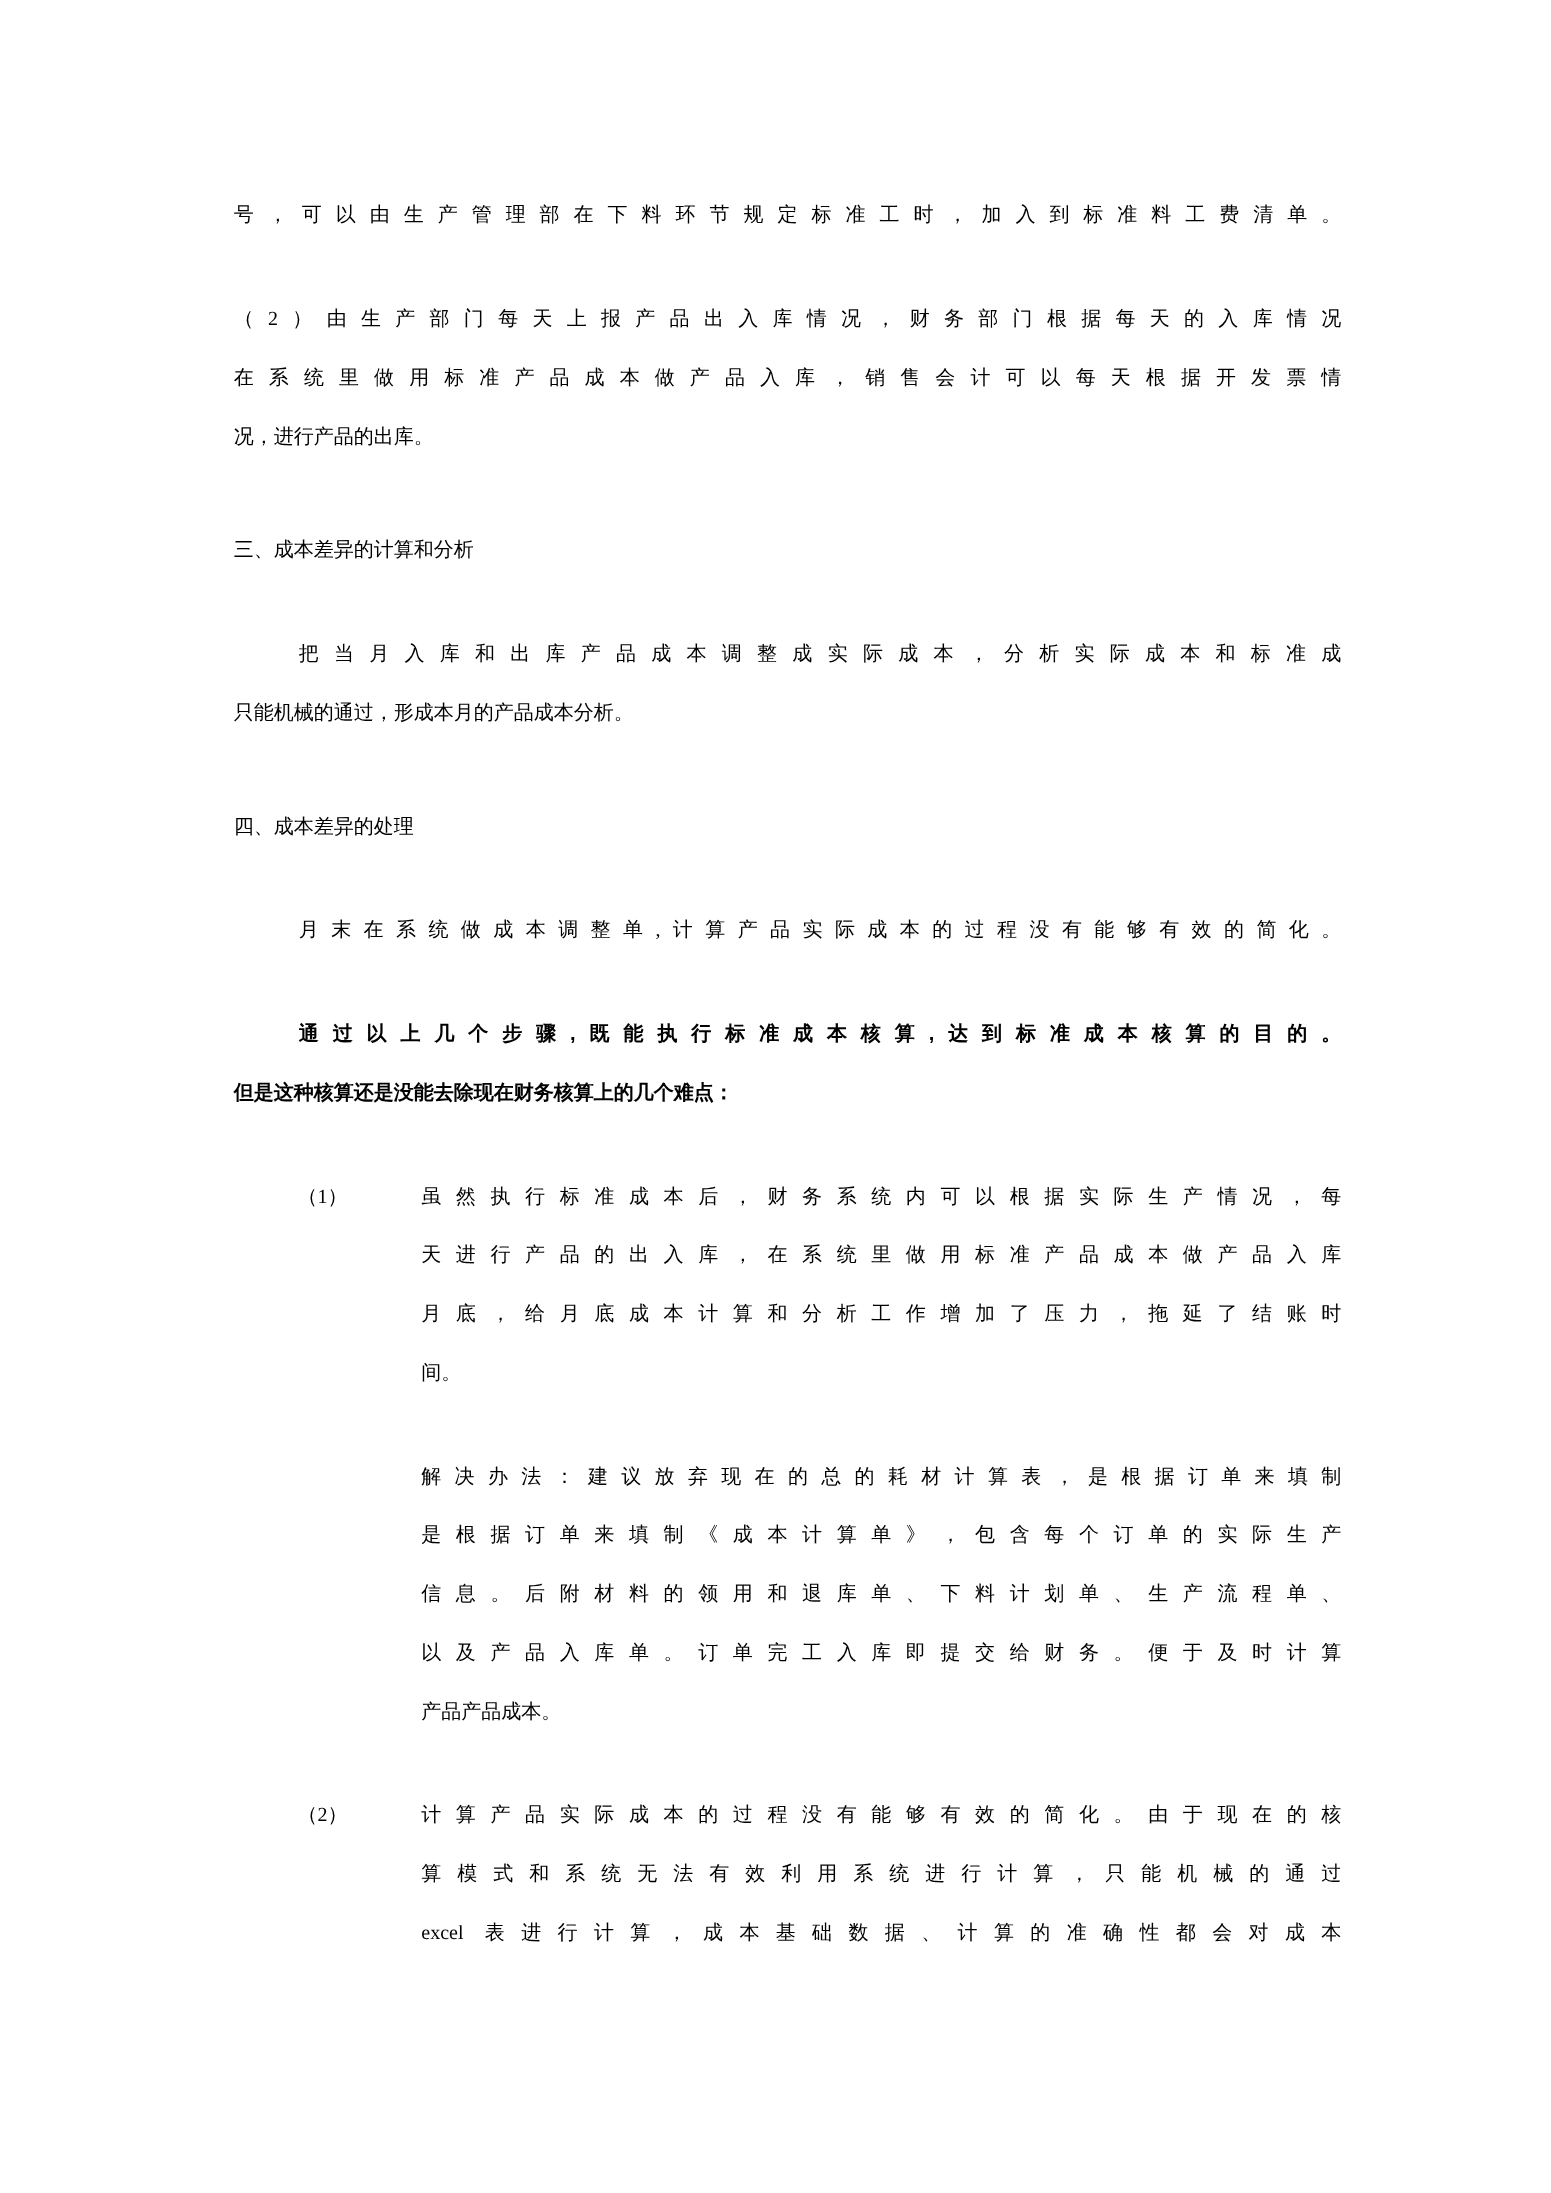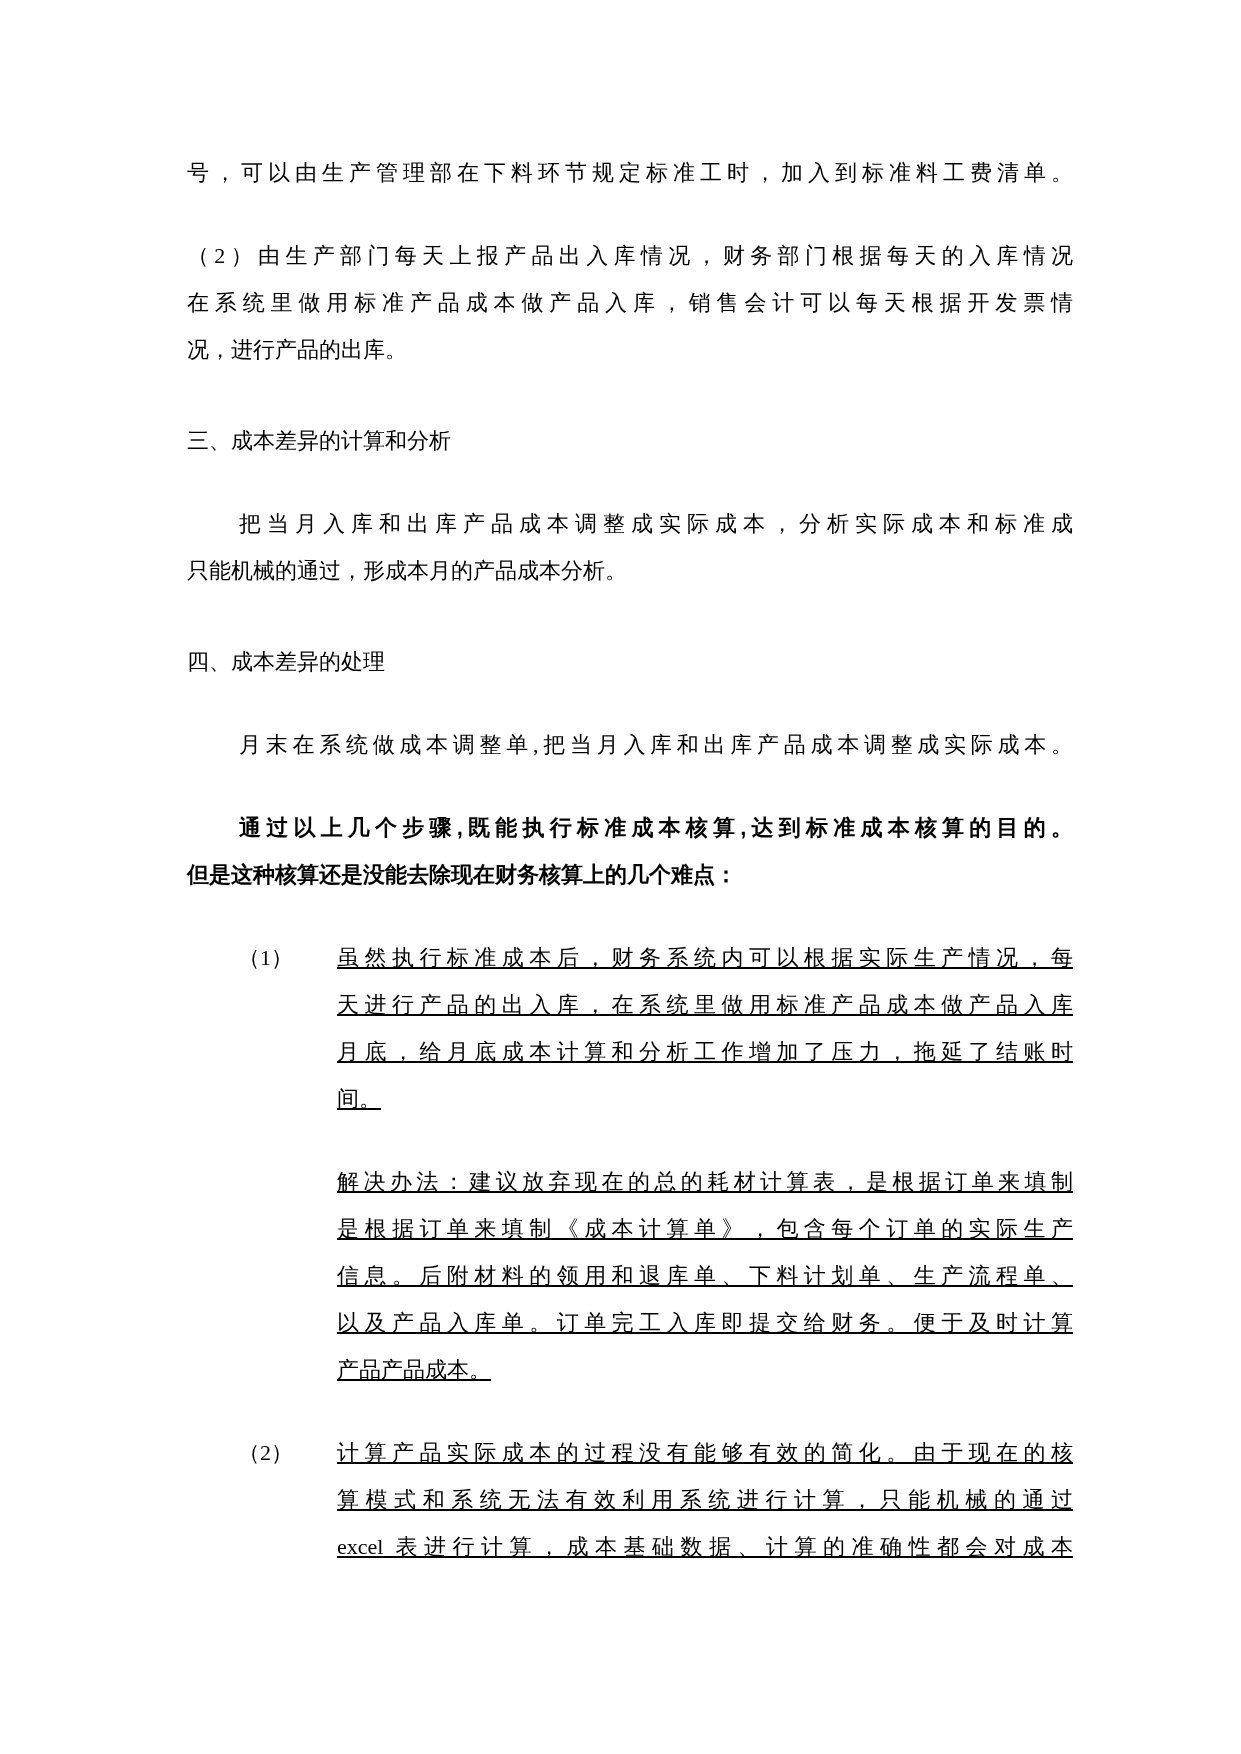--- a/index.html
+++ b/index.html
@@ -14,40 +14,40 @@
   }
   .content {
     position: absolute;
     left: 187px;
     top: 0;
     width: 886px;
     padding-top: 149px;
   }
   .block {
     margin: 0 0 36px 0;
-    font-size: 22px;
+    font-size: 16px;
     line-height: 47px;
   }
   .heading { padding-top: 8px; }
   .line { text-align: left; }
   .line.j { text-align: justify; text-align-last: justify; }
   .ind { text-indent: 52px; }
   .bold-block {
     font-weight: 700;
     font-family: "Liberation Sans", "DejaVu Sans", sans-serif;
     margin-top: 16px;
   }
   .li { display: flex; align-items: flex-start; }
   .li-num {
     flex: none;
     width: 150px;
     padding-left: 51px;
     box-sizing: border-box;
   }
-  .li-body { flex: none; width: 736px; text-decoration: underline; }
+  .li-body { flex: none; width: 736px; }
   .para { margin: 0; }
   .li-body .para + .para { margin-top: 36px; }
 </style>
 </head>
 <body>
 
 <div class="page">
   <div class="content">
 
     <div class="block">
@@ -67,21 +67,21 @@
     <div class="block">
       <div class="line j ind">把当月入库和出库产品成本调整成实际成本，分析实际成本和标准成</div>
       <div class="line">只能机械的通过，形成本月的产品成本分析。</div>
     </div>
 
     <div class="block heading">
       <div class="line">四、成本差异的处理</div>
     </div>
 
     <div class="block">
-      <div class="line j ind">月末在系统做成本调整单,把当月入库和出库产品成本调整成实际成本。</div>
+      <div class="line j ind">月末在系统做成本调整单,计算产品实际成本的过程没有能够有效的简化。</div>
     </div>
 
     <div class="block bold-block">
       <div class="line j ind">通过以上几个步骤,既能执行标准成本核算,达到标准成本核算的目的。</div>
       <div class="line">但是这种核算还是没能去除现在财务核算上的几个难点：</div>
     </div>
 
     <div class="block li">
       <div class="li-num">（1）</div>
       <div class="li-body">

